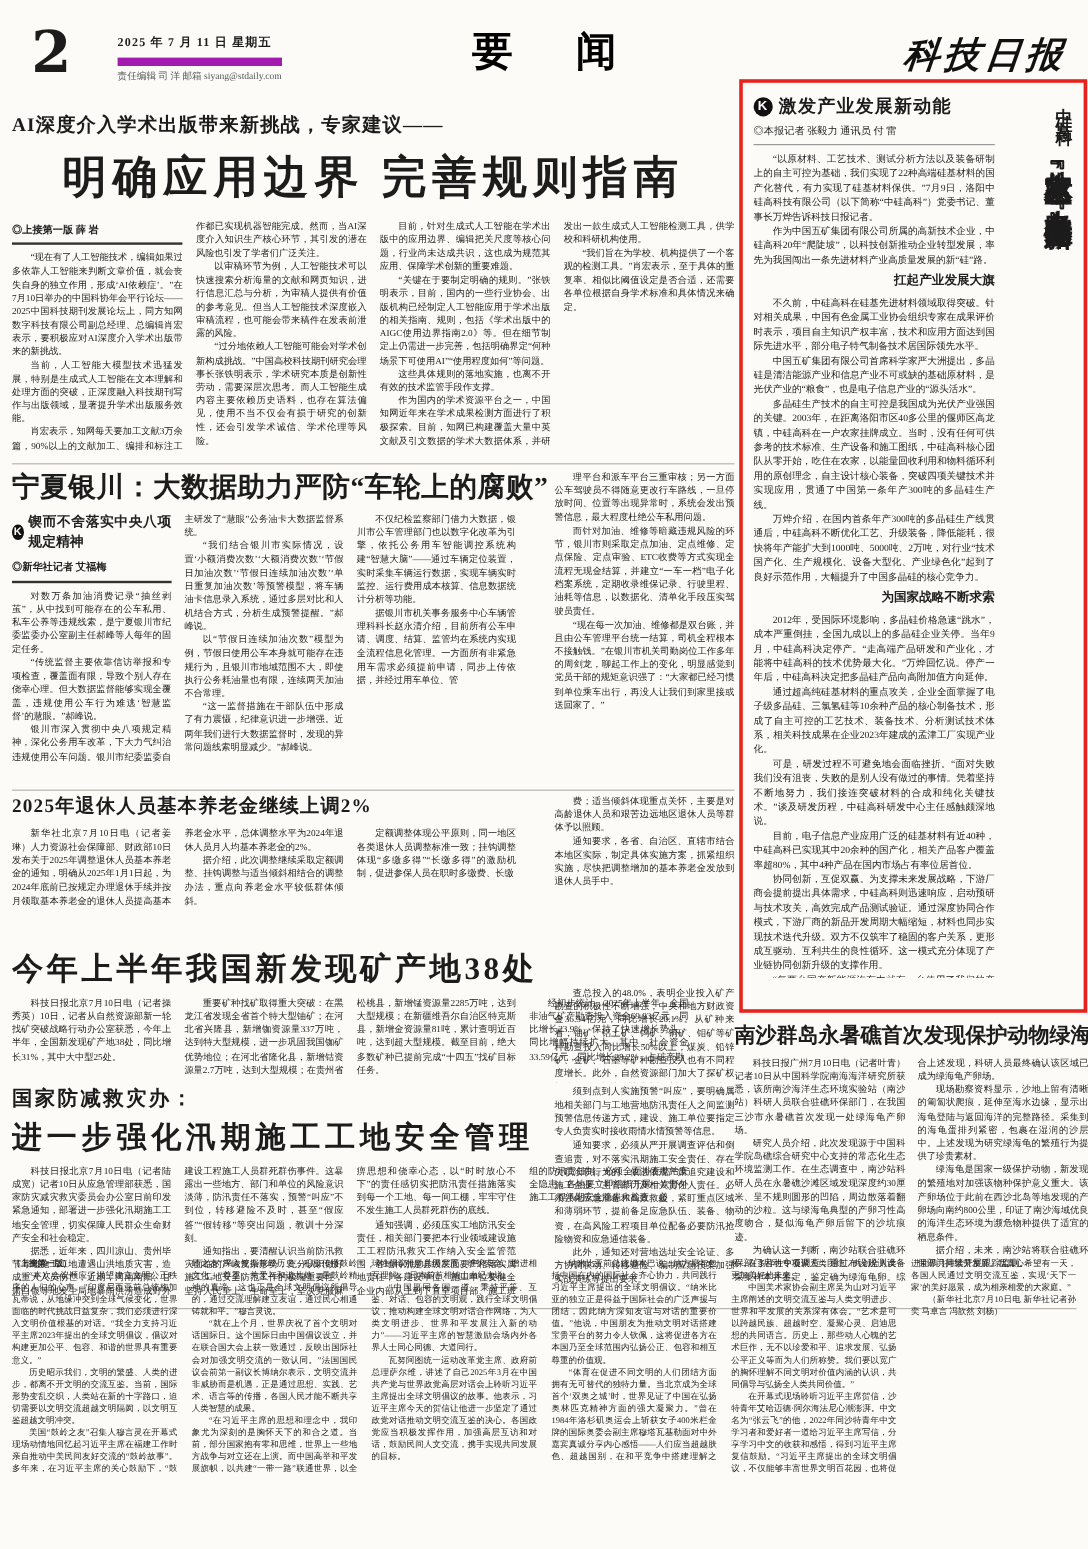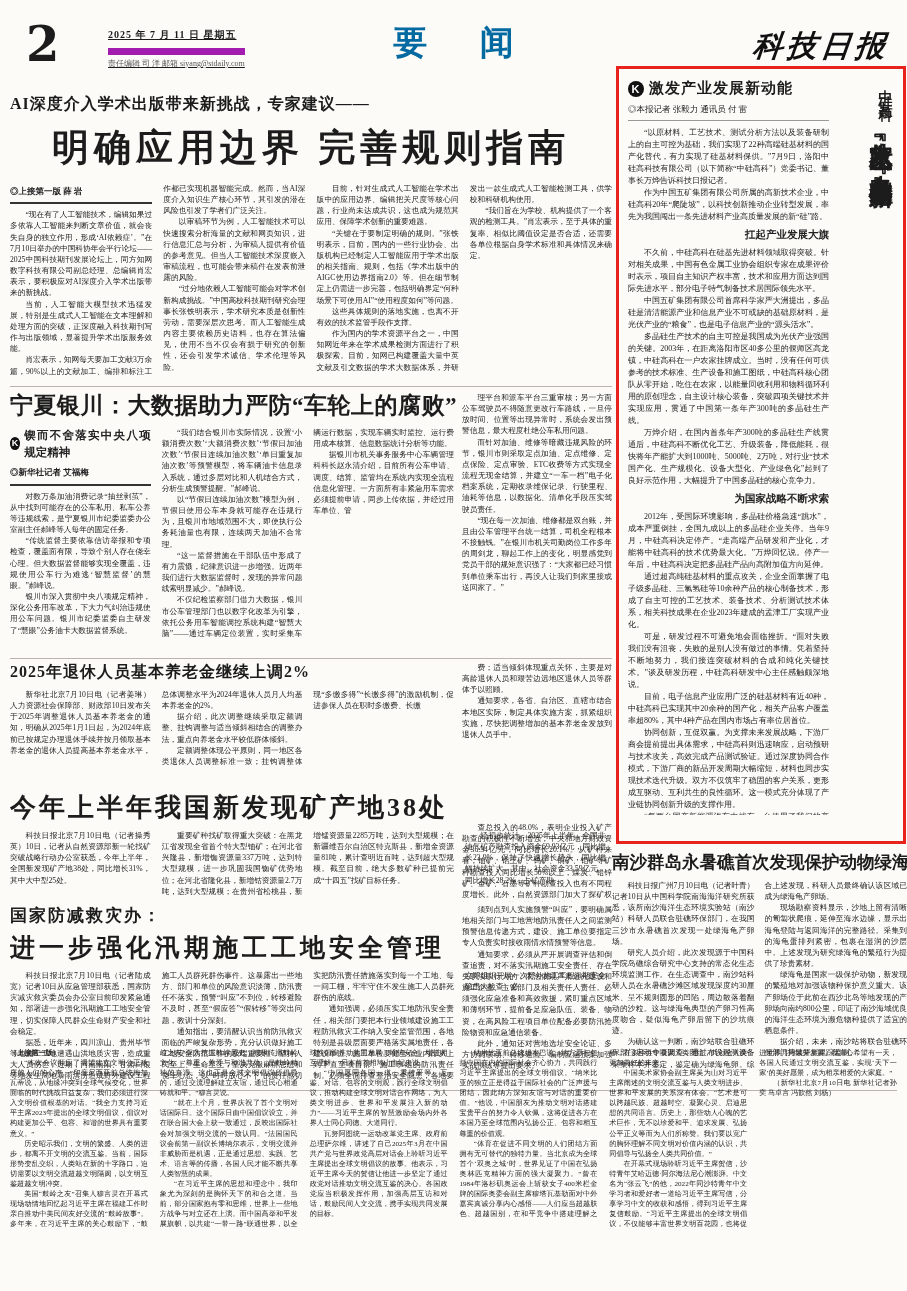--- a/index.html
+++ b/index.html
@@ -5,43 +5,43 @@
   * { margin:0; padding:0; box-sizing:border-box; }
   html,body { background:#e8e6e2; }
   .page {
     position:relative; width:907px; height:1291px; margin:0 auto;
     background:#fcfbf8; color:#1c1c1c; overflow:hidden;
     font-family:"Liberation Serif", serif;
   }
   
   .hdr { position:absolute; left:12px; top:18px; width:883px; height:58px; }
   .pageno { position:absolute; left:14px; top:2px; font-size:48px; font-weight:bold; line-height:1; font-family:"DejaVu Serif", serif; }
-  .dateblk { position:absolute; left:96px; top:10px;text-decoration:underline; }
+  .dateblk { position:absolute; left:86px; top:10px; }
   .dateline { font-size:10px; font-weight:bold; letter-spacing:1px; }
   .editline { font-size:8px; color:#555; margin-top:6px; border-top:7px solid #a21caf; padding-top:3px; }
-  .secttl { position:absolute; left:0; right:0; top:2px; text-align:center; font-size:34px; font-weight:bold; color:#0369a1; letter-spacing:22px; text-indent:22px; }
+  .secttl { position:absolute; left:0; right:0; top:2px; text-align:center; font-size:34px; font-weight:bold; color:#000000; letter-spacing:22px; text-indent:22px; }
   .masthead { position:absolute; right:6px; top:8px; font-size:30px; font-weight:bold; font-style:italic; letter-spacing:4px; transform:skewX(-6deg); color:#111; }
   .topnewsrow { position:absolute; left:0; right:0; top:56px; display:flex; align-items:center; }
   .topnewsrow .ln { flex:1; border-top:2px solid #8a8a8a; }
   .topnews { font-family:"Liberation Sans", sans-serif; font-size:9px; font-weight:bold; letter-spacing:4px; color:#666; padding:0 14px; }
   
   .art { position:absolute; overflow:hidden; }
   .kicker-big { font-size:16px; font-weight:bold; letter-spacing:1px; }
   .headline-xl { font-size:37px; font-weight:bold; text-align:center; letter-spacing:5px; margin-top:8px; white-space:nowrap; }
   .headline-l { font-size:23px; font-weight:bold; letter-spacing:0.5px; white-space:nowrap; }
   .headline-m { font-size:16px; font-weight:bold; letter-spacing:1px; white-space:nowrap; }
   .byline { font-size:8.5px; font-weight:bold; border-bottom:2px solid #333; padding:2px 0 5px 0; margin-bottom:5px; }
   .kbadge { display:inline-flex; align-items:center; gap:4px; font-size:11.5px; font-weight:bold; margin-bottom:4px; }
   .kicon { display:inline-block; width:13px; height:13px; border-radius:50%; background:#111; color:#fff;
            font-family:"Liberation Sans", sans-serif; font-size:9px; font-weight:bold; text-align:center; line-height:13px; }
   .flow { text-align:justify; font-size:7.7px; line-height:1.45; color:#222; column-fill:auto; }
   .flow p { text-indent:2em; }
   .subhead { text-align:right; font-weight:bold; font-size:10.5px; margin:4px 0; text-indent:0 !important; }
   .sig { font-weight:normal; text-indent:2em; }
-  .row { display:flex; }
+  .row { display:flex;gap:24px; }
   .leftpart { flex:1; min-width:0; }
   .rightcol { width:150px; margin-left:8px; }
   .divider { position:absolute; border-top:1px solid #b9b5ae; }
   
   #art-ai { left:10px; top:94px; width:602px; height:290px; }
   .ai-body { margin-top:10px; height:196px; column-count:4; column-gap:11px; }
   
   #art-yc { left:10px; top:390px; width:602px; height:266px; }
   .yc-left-body { margin-top:6px; height:222px; column-count:3; column-gap:11px; }
   .yc-right { height:258px; padding-top:2px; }

